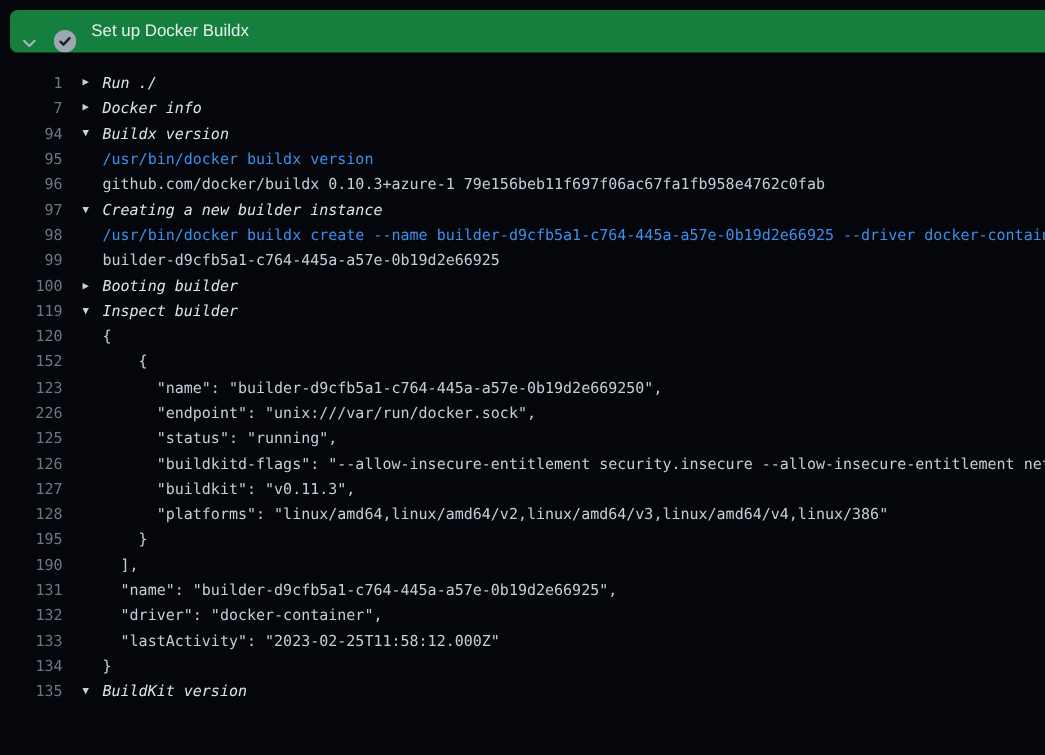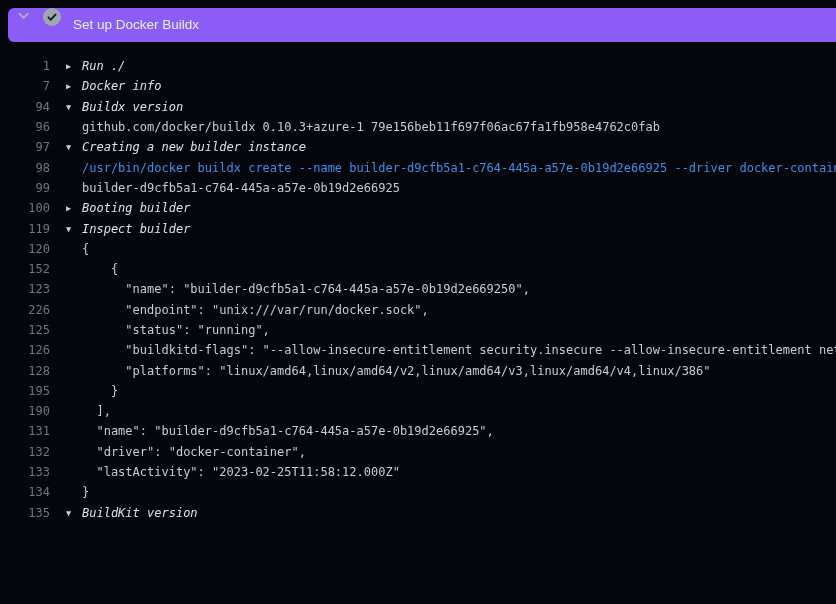--- a/index.html
+++ b/index.html
@@ -3,22 +3,22 @@
 <meta charset="utf-8">
 <style>
   html,body{margin:0;padding:0;}
   body{
     width:836px;height:604px;overflow:hidden;position:relative;
     background:#04060b;
     font-family:"Liberation Sans", sans-serif;
   }
   .step-header{
     position:absolute;left:8px;top:8px;right:0;height:34px;
-    background:#8b5cf6;border-radius:6px 0 0 6px;
-    display:flex;align-items:flex-start;cursor:pointer;
+    background:#15803d;border-radius:6px 0 0 6px;
+    display:flex;align-items:flex-end;cursor:pointer;
   }
   .step-header .chev{margin-left:8px;display:flex;align-items:center;}
   .step-header .status{margin-left:12px;display:flex;align-items:center;}
   .step-header .title{
     margin-left:12px;color:#e9eef3;font-size:13.5px;line-height:34px;
   }
   .log{
     position:absolute;left:0;top:44px;right:0;bottom:0;
     padding-top:12px;
     font-family:"DejaVu Sans Mono", monospace;font-size:12px;
@@ -56,32 +56,34 @@
       <path d="M4.8 8.3l2.1 2.1 4.3-4.6" stroke="#1b2027" stroke-width="1.7" fill="none" stroke-linecap="round" stroke-linejoin="round"></path>
     </svg>
   </span>
   <span class="title">Set up Docker Buildx</span>
 </div>
 
 <div class="log" id="log-rows">
     <div class="row group-collapsed"><span class="num">1</span><span class="marker">▶</span><span class="text">Run ./</span></div>
     <div class="row group-collapsed"><span class="num">7</span><span class="marker">▶</span><span class="text">Docker info</span></div>
     <div class="row group-expanded"><span class="num">94</span><span class="marker">▼</span><span class="text">Buildx version</span></div>
+    <div class="row command"><span class="num">95</span><span class="marker"></span><span class="text">/usr/bin/docker buildx version</span></div>
     <div class="row output"><span class="num">96</span><span class="marker"></span><span class="text">github.com/docker/buildx 0.10.3+azure-1 79e156beb11f697f06ac67fa1fb958e4762c0fab</span></div>
     <div class="row group-expanded"><span class="num">97</span><span class="marker">▼</span><span class="text">Creating a new builder instance</span></div>
     <div class="row command"><span class="num">98</span><span class="marker"></span><span class="text">/usr/bin/docker buildx create --name builder-d9cfb5a1-c764-445a-a57e-0b19d2e66925 --driver docker-container</span></div>
     <div class="row output"><span class="num">99</span><span class="marker"></span><span class="text">builder-d9cfb5a1-c764-445a-a57e-0b19d2e66925</span></div>
     <div class="row group-collapsed"><span class="num">100</span><span class="marker">▶</span><span class="text">Booting builder</span></div>
     <div class="row group-expanded"><span class="num">119</span><span class="marker">▼</span><span class="text">Inspect builder</span></div>
     <div class="row output"><span class="num">120</span><span class="marker"></span><span class="text">{</span></div>
     <div class="row output"><span class="num">152</span><span class="marker"></span><span class="text">    {</span></div>
     <div class="row output"><span class="num">123</span><span class="marker"></span><span class="text">      "name": "builder-d9cfb5a1-c764-445a-a57e-0b19d2e669250",</span></div>
     <div class="row output"><span class="num">226</span><span class="marker"></span><span class="text">      "endpoint": "unix:///var/run/docker.sock",</span></div>
     <div class="row output"><span class="num">125</span><span class="marker"></span><span class="text">      "status": "running",</span></div>
     <div class="row output"><span class="num">126</span><span class="marker"></span><span class="text">      "buildkitd-flags": "--allow-insecure-entitlement security.insecure --allow-insecure-entitlement network.host",</span></div>
+    <div class="row output"><span class="num">127</span><span class="marker"></span><span class="text">      "buildkit": "v0.11.3",</span></div>
     <div class="row output"><span class="num">128</span><span class="marker"></span><span class="text">      "platforms": "linux/amd64,linux/amd64/v2,linux/amd64/v3,linux/amd64/v4,linux/386"</span></div>
     <div class="row output"><span class="num">195</span><span class="marker"></span><span class="text">    }</span></div>
     <div class="row output"><span class="num">190</span><span class="marker"></span><span class="text">  ],</span></div>
     <div class="row output"><span class="num">131</span><span class="marker"></span><span class="text">  "name": "builder-d9cfb5a1-c764-445a-a57e-0b19d2e66925",</span></div>
     <div class="row output"><span class="num">132</span><span class="marker"></span><span class="text">  "driver": "docker-container",</span></div>
     <div class="row output"><span class="num">133</span><span class="marker"></span><span class="text">  "lastActivity": "2023-02-25T11:58:12.000Z"</span></div>
     <div class="row output"><span class="num">134</span><span class="marker"></span><span class="text">}</span></div>
     <div class="row group-expanded"><span class="num">135</span><span class="marker">▼</span><span class="text">BuildKit version</span></div>
   </div>
 

